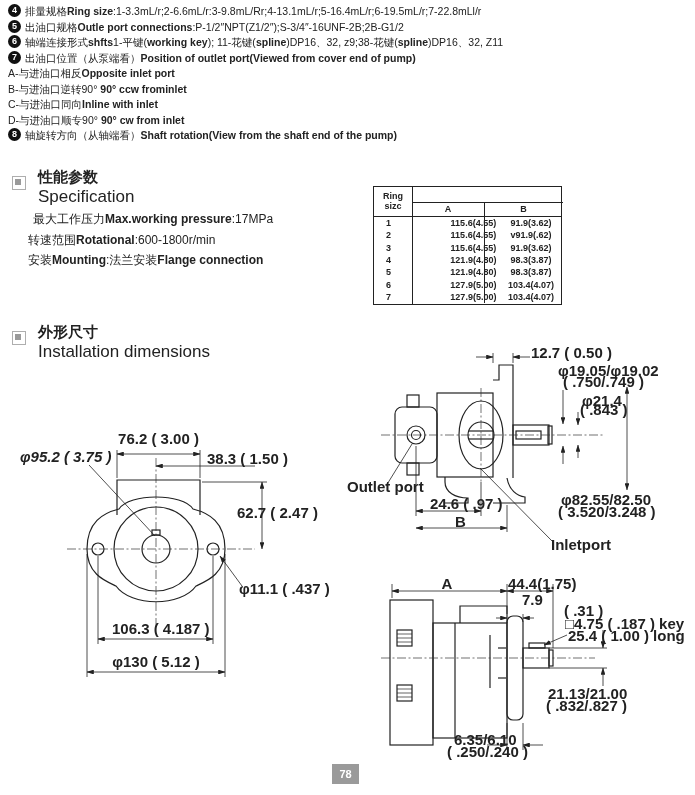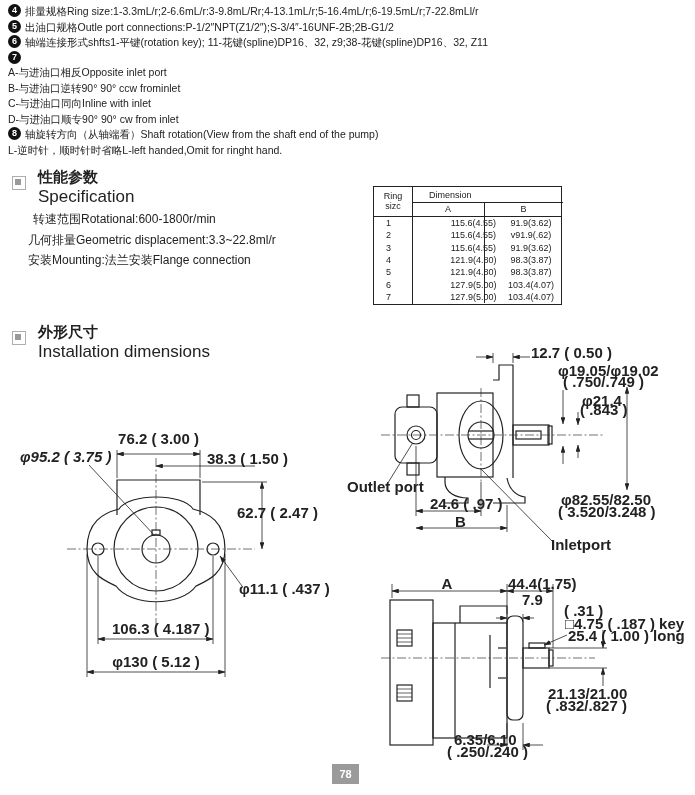--- a/index.html
+++ b/index.html
@@ -5,33 +5,33 @@
   html,body{margin:0;padding:0;background:#e8e8e8;}
   .page{position:relative;width:695px;height:795px;background:#ffffff;overflow:hidden;
         font-family:"Liberation Sans",sans-serif;color:#222;}
   
   .notes{position:absolute;left:8px;top:4px;width:684px;}
   .note-line{display:flex;align-items:flex-start;line-height:14px;margin-bottom:1.5px;
              font-size:10.5px;white-space:nowrap;}
   .note-line .bullet{flex:0 0 13px;height:13px;background:#111;color:#fff;border-radius:50%;
              font-size:9px;font-weight:bold;text-align:center;line-height:13px;margin:0 4px 0 0;}
   .ntext{white-space:nowrap;}
-  .b{font-weight:normal;text-align:right;}
+  .b{font-weight:bold;text-align:right;}
   
   .sq-icon{position:absolute;width:12px;height:12px;border:1px solid #aeaeae;background:#fff;}
   .sq-inner{position:absolute;left:2px;top:2px;width:6px;height:6px;background:#9a9a9a;}
   .title-zh{position:absolute;font-size:15px;font-weight:bold;white-space:nowrap;}
   .title-en{position:absolute;font-size:17px;font-weight:400;white-space:nowrap;}
   
   .spec-list{position:absolute;left:28px;top:211px;font-size:12px;}
   .spec-line{height:20.5px;white-space:nowrap;}
   .spec-line:first-child{padding-left:5px;}
   
   .dim-table{position:absolute;left:373px;top:186px;width:189px;height:119px;
-             border:1.5px solid #222;font-size:9px;font-weight:normal;box-sizing:border-box;}
+             border:1.5px solid #222;font-size:9px;font-weight:bold;box-sizing:border-box;}
   .dt-cell{position:absolute;text-align:center;}
   .dt-ring{left:0;top:0;width:38px;height:29px;padding-top:4px;line-height:10px;box-sizing:border-box;}
   .dt-dim{left:38px;top:0;width:151px;height:15px;line-height:16px;text-align:left;padding-left:17px;box-sizing:border-box;}
   .dt-a{left:38px;top:15px;width:72px;height:14px;line-height:14px;}
   .dt-b{left:110px;top:15px;width:79px;height:14px;line-height:14px;}
   .dt-vline,.dt-hline{position:absolute;background:#222;}
   .v1{left:38px;top:0;width:1px;height:100%;}
   .v2{left:110px;top:15px;width:1px;height:101px;}
   .h1{left:38px;top:15px;width:151px;height:1px;}
   .h2{left:0;top:29px;width:100%;height:1px;}
@@ -64,64 +64,61 @@
       <div class="note-line">
         <span class="bullet">4</span>
         <span class="ntext"><span>排量规格</span><span class="b">Ring size</span><span>:1-3.3mL/r;2-6.6mL/r:3-9.8mL/Rr;4-13.1mL/r;5-16.4mL/r;6-19.5mL/r;7-22.8mLl/r</span></span>
       </div>
       <div class="note-line">
         <span class="bullet">5</span>
         <span class="ntext"><span>出油口规格</span><span class="b">Outle port connections</span><span>:P-1/2″NPT(Z1/2″);S-3/4″-16UNF-2B;2B-G1/2</span></span>
       </div>
       <div class="note-line">
         <span class="bullet">6</span>
-        <span class="ntext"><span>轴端连接形式</span><span class="b">shfts</span><span>1-平键(</span><span class="b">rotation key</span><span>); 11-花键(</span><span class="b">spline</span><span>)DP16、32, z9;38-花键(</span><span class="b">spline</span><span>)DP16、32, Z11</span></span>
+        <span class="ntext"><span>轴端连接形式</span><span class="b">shfts</span><span>1-平键(</span><span class="b">working key</span><span>); 11-花键(</span><span class="b">spline</span><span>)DP16、32, z9;38-花键(</span><span class="b">spline</span><span>)DP16、32, Z11</span></span>
       </div>
       <div class="note-line">
         <span class="bullet">7</span>
+        <span class="ntext"><span>出油口位置（从泵端看）</span><span class="b">Position of outlet port(Viewed from cover end of pump)</span></span>
       </div>
       <div class="note-line">
         <span class="ntext"><span>A-与进油口相反</span><span class="b">Opposite inlet port</span></span>
       </div>
       <div class="note-line">
         <span class="ntext"><span>B-与进油口逆转90° </span><span class="b">90° ccw frominlet</span></span>
       </div>
       <div class="note-line">
         <span class="ntext"><span>C-与进油口同向</span><span class="b">Inline with inlet</span></span>
       </div>
       <div class="note-line">
         <span class="ntext"><span>D-与进油口顺专90° </span><span class="b">90° cw from inlet</span></span>
       </div>
       <div class="note-line">
         <span class="bullet">8</span>
         <span class="ntext"><span>轴旋转方向（从轴端看）</span><span class="b">Shaft rotation(View from the shaft end of the pump)</span></span>
-      </div>
-      <div class="note-line">
-        <span class="ntext"><span>L-逆时针，顺时针时省略</span><span class="b">L-left handed,Omit for ringht hand.</span></span>
       </div>
     </div>
 
   <span class="sq-icon" style="left:12px;top:176px;">
       <span class="sq-inner"></span>
     </span>
   <div class="title-zh" style="left:38px;top:168px;">性能参数</div>
   <div class="title-en" style="left:38px;top:187px;">Specification</div>
 
   <div class="spec-list">
+    <div class="spec-line"><span>最大工作压力</span><span class="b">Max.working pressure</span><span>:17MPa</span></div>
     <div class="spec-line"><span>转速范围</span><span class="b">Rotational</span><span>:600-1800r/min</span></div>
-    <div class="spec-line"><span>几何排量</span><span class="b">Geometric displacement</span><span>:3.3~22.8ml/r</span></div>
     <div class="spec-line"><span>安装</span><span class="b">Mounting</span><span>:法兰安装</span><span class="b">Flange connection</span></div>
   </div>
 
   <div class="dim-table">
     <div class="dt-cell dt-ring">
       <span>Ring</span><br>
       <span>sizc</span>
     </div>
-    <div class="dt-cell dt-dim">Dimension</div>
     <div class="dt-cell dt-a">A</div>
     <div class="dt-cell dt-b">B</div>
     <div class="dt-vline v1"></div>
     <div class="dt-vline v2"></div>
     <div class="dt-hline h1"></div>
     <div class="dt-hline h2"></div>
     <div class="dt-body">
         <div class="dt-row">
           <span class="dt-c c0">1</span>
           <span class="dt-c c1">115.6(4.55)</span>

